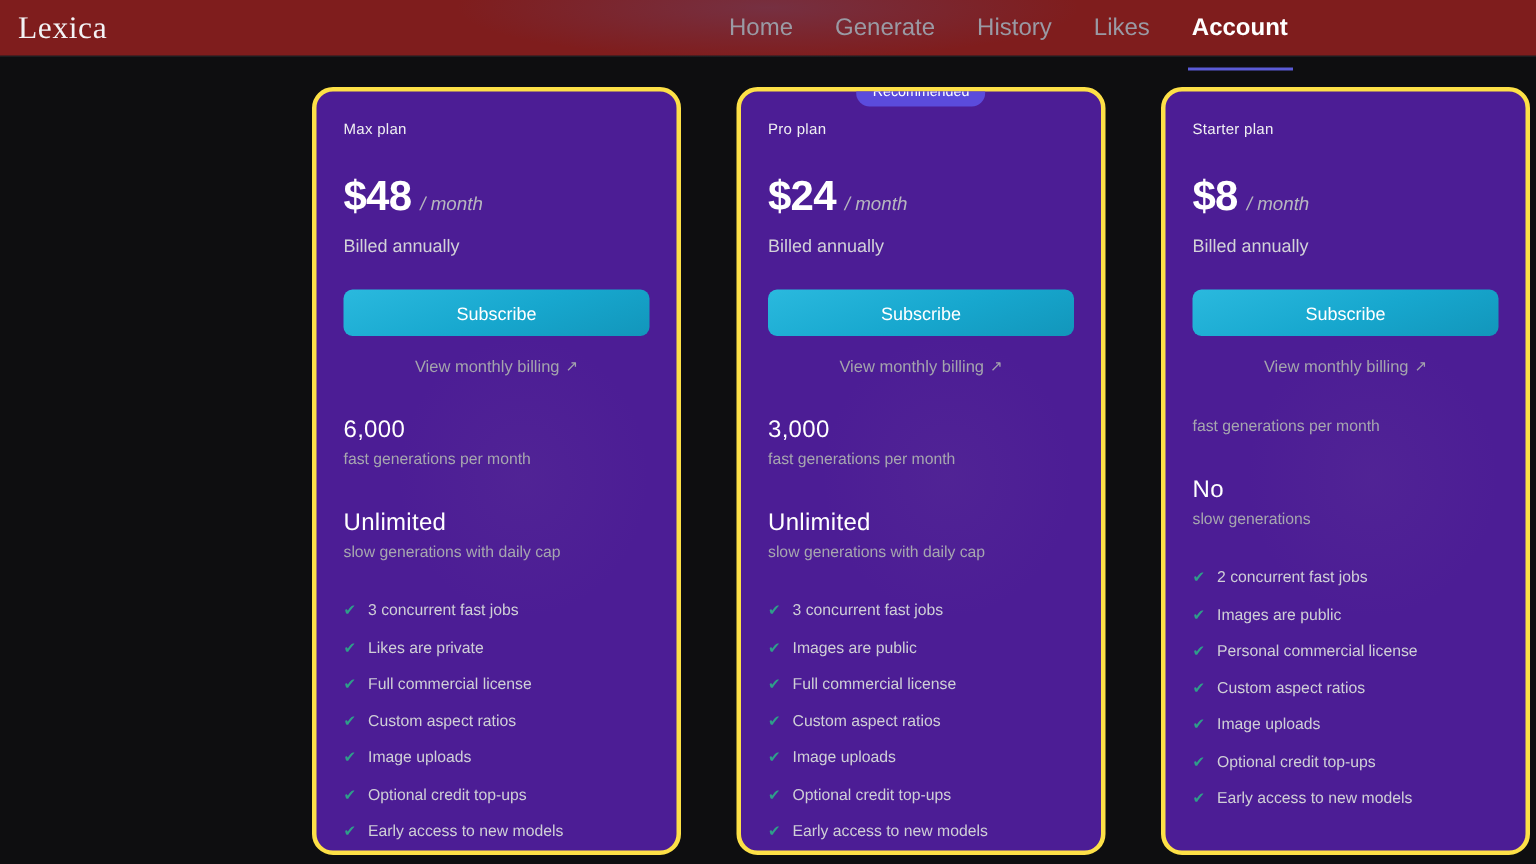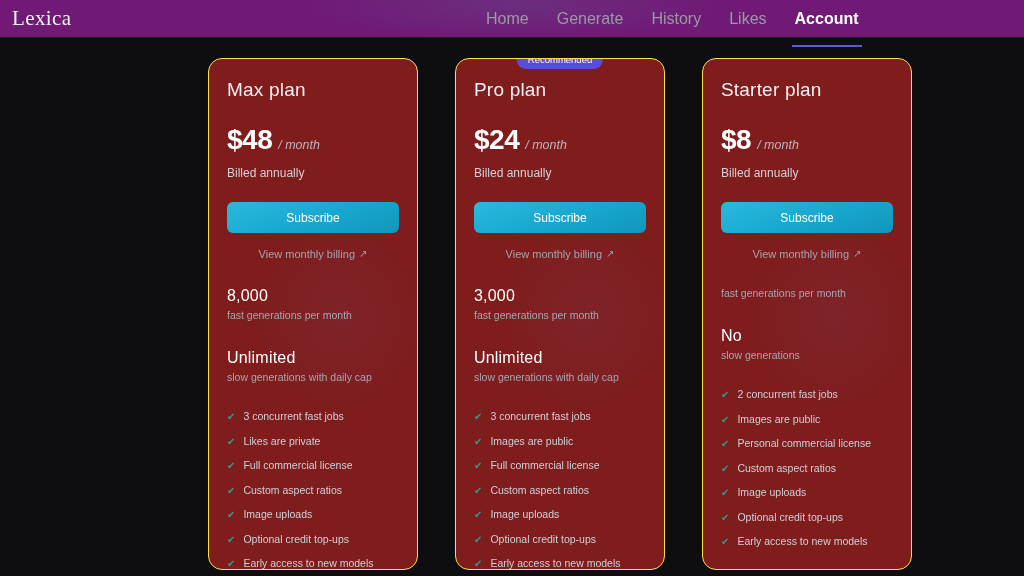--- a/index.html
+++ b/index.html
@@ -13,21 +13,21 @@
   body {
     background: #0e0e10;
     font-family: "Liberation Sans", sans-serif;
     color: #e9e9ec;
     position: relative;
   }
 
   
   #header {
     height: 38px;
-    background: #701a75;
+    background: #7f1d1d;
     display: flex;
     align-items: center;
     position: relative;
     border-bottom: 1px solid #1d1d20;
   }
 
   #header-glow {
     position: absolute;
     top: -30px;
     left: 50%;
@@ -97,24 +97,24 @@
 
   #cards {
     position: absolute;
     top: 20px;
     left: 208px;
     display: flex;
     gap: 37px;
   }
 
   .card {
-    width: 210px;
+    width: 246px;
     height: 512px;
-    background: #7f1d1d;
-    border: 1px solid #fde047;
+    background: #4c1d95;
+    border: 3px solid #fde047;
     border-radius: 14px;
     position: relative;
     overflow: hidden;
     padding: 20px 18px 0 18px;
   }
 
   .card-glow {
     position: absolute;
     left: 22%;
     top: 32%;
@@ -134,21 +134,21 @@
     background: #5b4bdc;
     color: #ffffff;
     font-size: 9.5px;
     padding: 3px 11px 4px 11px;
     border-radius: 10px;
     white-space: nowrap;
     z-index: 20;
   }
 
   .plan-name {
-    font-size: 19px;
+    font-size: 10px;
     color: #f0f0f2;
     letter-spacing: 0.2px;
   }
 
   .price-row {
     margin-top: 23px;
     display: flex;
     align-items: baseline;
     gap: 6px;
   }
@@ -268,21 +268,21 @@
             <span class="price">$48</span>
             <span class="price-period">/ month</span>
           </div>
           <div class="billed">Billed annually</div>
           <button class="subscribe-btn">Subscribe</button>
           <div class="monthly-link">
             <span>View monthly billing</span>
             <span class="arrow-icon">↗</span>
           </div>
           <div class="quota">
-            <div class="quota-value">8,000</div>
+            <div class="quota-value">6,000</div>
             <div class="quota-label">fast generations per month</div>
           </div>
           <div class="quota second">
             <div class="quota-value">Unlimited</div>
             <div class="quota-label">slow generations with daily cap</div>
           </div>
           <ul class="features">
             <li class="feature">
               <span class="check-icon">✔</span>
               <span class="feature-text">3 concurrent fast jobs</span>

